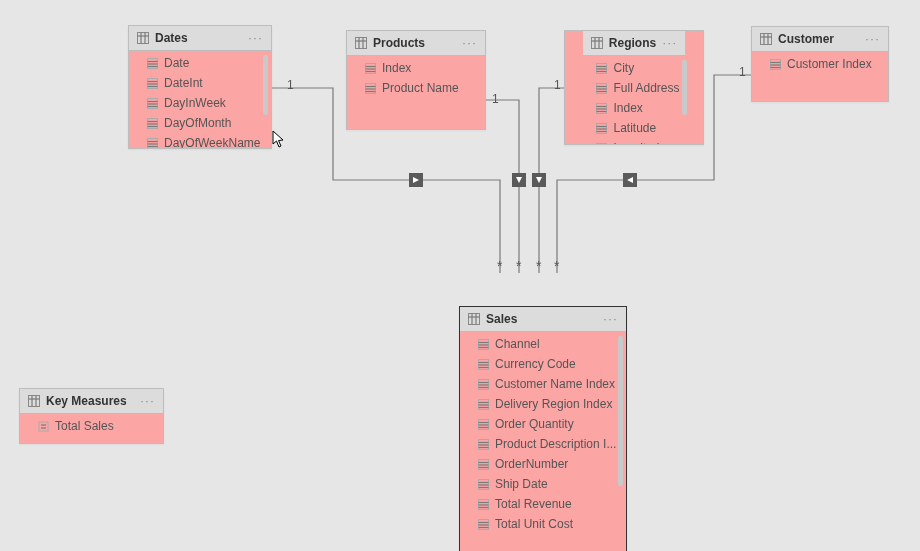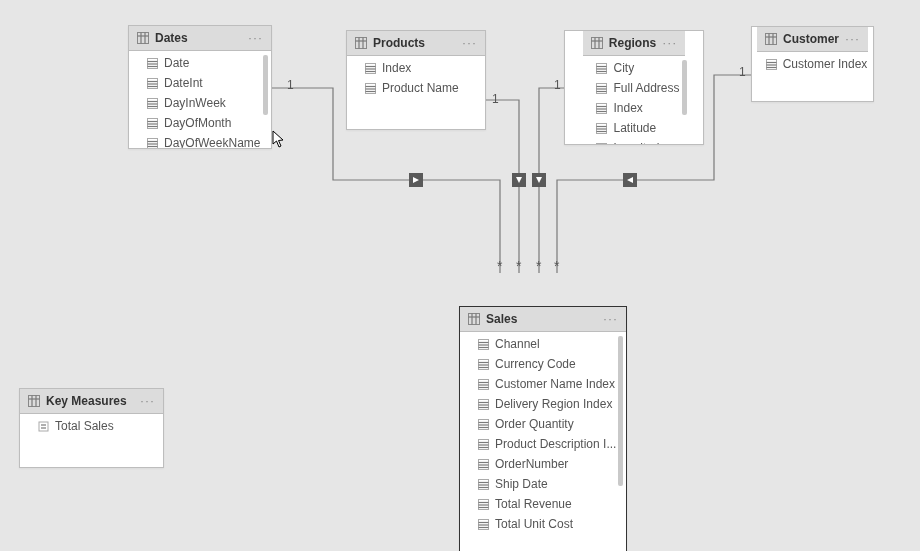--- a/index.html
+++ b/index.html
@@ -9,21 +9,21 @@
     height: 551px;
     background: #e6e6e6;
     font-family: "Segoe UI", Arial, sans-serif;
     font-size: 12px;
     color: #444;
     position: relative;
     overflow: hidden;
   }
   .table-card {
     position: absolute;
-    background: #ffffff;
+    background: #fca5a5;
     border: 1px solid #bdbdbd;
     display: flex;
     flex-direction: column;
     box-shadow: 0 1px 2px rgba(0,0,0,0.05);
   }
   .table-card.selected { border: 1px solid #333; }
   .table-header {
     background: #dcdcdc;
     border-bottom: 1px solid #bdbdbd;
     display: flex;
@@ -271,21 +271,21 @@
           <rect x="0.5" y="0.5" width="10" height="10" fill="none" stroke="#aaa"></rect>
           <line x1="0.5" y1="3.5" x2="10.5" y2="3.5" stroke="#aaa"></line>
           <line x1="0.5" y1="6" x2="10.5" y2="6" stroke="#aaa"></line>
           <line x1="0.5" y1="8.5" x2="10.5" y2="8.5" stroke="#aaa"></line>
         </svg>
         <span>Longitude</span>
       </div>
   </div>
 </div>
 
-<div class="table-card" style="left:751px; top:26px; width:123px; height:76px;align-items:center;">
+<div class="table-card" style="left:751px; top:26px; width:138px; height:76px;">
   <div class="table-header">
     <svg class="header-icon" viewBox="0 0 12 12">
         <rect x="0.5" y="0.5" width="11" height="11" fill="none" stroke="#888"></rect>
         <line x1="0.5" y1="4" x2="11.5" y2="4" stroke="#888"></line>
         <line x1="4" y1="0.5" x2="4" y2="11.5" stroke="#888"></line>
         <line x1="8" y1="0.5" x2="8" y2="11.5" stroke="#888"></line>
       </svg>
     <span class="title">Customer</span>
     <span class="more">···</span>
   </div>
@@ -401,21 +401,21 @@
           <rect x="0.5" y="0.5" width="10" height="10" fill="none" stroke="#aaa"></rect>
           <line x1="0.5" y1="3.5" x2="10.5" y2="3.5" stroke="#aaa"></line>
           <line x1="0.5" y1="6" x2="10.5" y2="6" stroke="#aaa"></line>
           <line x1="0.5" y1="8.5" x2="10.5" y2="8.5" stroke="#aaa"></line>
         </svg>
         <span>Total Unit Cost</span>
       </div>
   </div>
 </div>
 
-<div class="table-card" style="left:19px; top:388px; width:145px; height:80px;">
+<div class="table-card" style="left:19px; top:388px; width:145px; height:56px;">
   <div class="table-header">
     <svg class="header-icon" viewBox="0 0 12 12">
         <rect x="0.5" y="0.5" width="11" height="11" fill="none" stroke="#888"></rect>
         <line x1="0.5" y1="4" x2="11.5" y2="4" stroke="#888"></line>
         <line x1="4" y1="0.5" x2="4" y2="11.5" stroke="#888"></line>
         <line x1="8" y1="0.5" x2="8" y2="11.5" stroke="#888"></line>
       </svg>
     <span class="title">Key Measures</span>
     <span class="more">···</span>
   </div>

